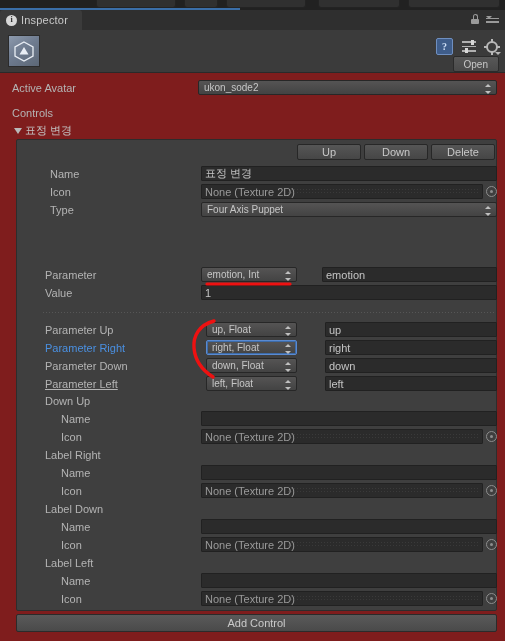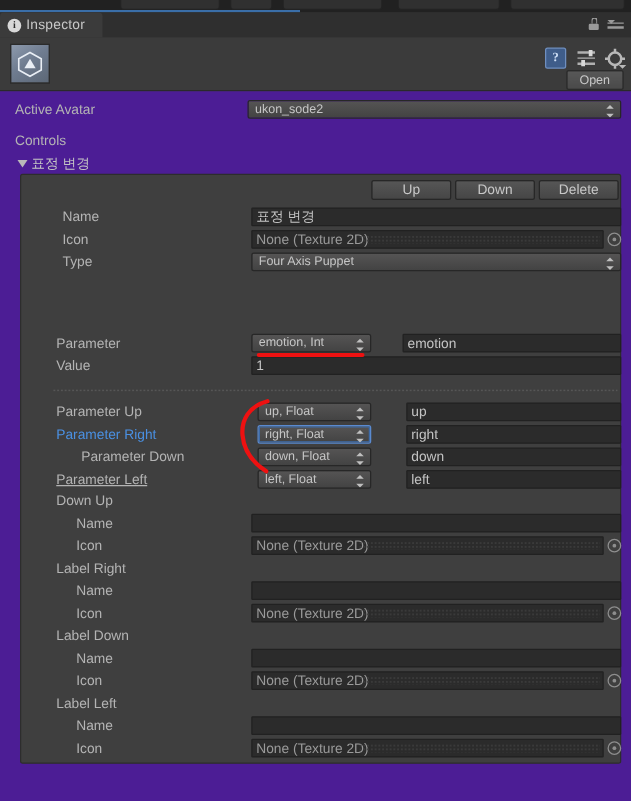--- a/index.html
+++ b/index.html
@@ -62,21 +62,21 @@
   .gear-ico .t{position:absolute;background:#b8b8b8;}
   .gear-ico .cr{position:absolute;right:-2px;bottom:-1px;width:0;height:0;
      border-left:3px solid transparent;border-right:3px solid transparent;border-top:3.5px solid #b8b8b8;}
   .open-btn{position:absolute;right:6px;top:26px;height:14px;padding:0 10px;
      background:linear-gradient(#585858,#4a4a4a);border:1px solid #2b2b2b;border-radius:2px;
      font-size:10px;color:#c8c8c8;display:flex;align-items:center;justify-content:center;}
 
   .hdr-sep{position:absolute;left:0;top:72px;width:505px;height:1px;background:#2a2a2a;}
 
   
-  .body{position:absolute;left:0;top:73px;width:505px;height:568px;background:#4c1d95;}
+  .body{position:absolute;left:0;top:73px;width:505px;height:568px;background:#7f1d1d;}
 
   .lbl{position:absolute;font-size:11px;color:#b4b4b4;white-space:nowrap;}
   .lbl.blue{color:#4a90e2;}
 
   
   .txtfield{position:absolute;height:15px;background:#2b2b2b;border:1px solid #212121;
      box-sizing:border-box;border-radius:1px;color:#c4c4c4;font-size:11px;
      display:flex;align-items:center;padding-left:3px;overflow:hidden;}
   .objfield{position:absolute;height:15px;background:#2b2b2b;border:1px solid #212121;
      box-sizing:border-box;border-radius:1px;color:#9a9a9a;font-size:11px;
@@ -250,21 +250,21 @@
           <span>up</span>
         </div>
         <div class="lbl blue" style="left: 45px; top: 269px;">Parameter Right</div>
         <div class="popup focus" style="left: 206px; top: 267px; width: 91px;">
           <span>right, Float</span>
           <span class="updown"></span>
         </div>
         <div class="txtfield" style="left: 325px; top: 267px; width: 172px;">
           <span>right</span>
         </div>
-        <div class="lbl" style="left: 45px; top: 287px; margin-left: 20px;">Parameter Down</div>
+        <div class="lbl" style="left: 45px; top: 287px;">Parameter Down</div>
         <div class="popup" style="left: 206px; top: 285px; width: 91px;">
           <span>down, Float</span>
           <span class="updown"></span>
         </div>
         <div class="txtfield" style="left: 325px; top: 285px; width: 172px;">
           <span>down</span>
         </div>
         <div class="lbl" style="left: 45px; top: 305px; text-decoration: underline;">Parameter Left</div>
         <div class="popup" style="left: 206px; top: 303px; width: 91px;">
           <span>left, Float</span>
@@ -315,19 +315,20 @@
           <span></span>
         </div>
         <div class="lbl" style="left: 61px; top: 520px;">Icon</div>
         <div class="objfield" style="left: 201px; top: 518px; width: 282px;">
           <span>None (Texture 2D)</span>
           <span class="dots"></span>
         </div>
         <div class="objpick" style="left: 486px; top: 520px;"></div>
       </div>
 
+    <div class="addctrl" style="left:16px;top:541px;width:481px;">Add Control</div>
   </div>
 
   <svg class="annot" viewBox="0 0 505 641">
     <path d="M207 284 L290 284" stroke="#ee1111" stroke-width="3.2" fill="none" stroke-linecap="round"></path>
     <path d="M214 321 C199 325 193 336 194 348 C195 360 202 370 213 377" stroke="#ee1111" stroke-width="3.4" fill="none" stroke-linecap="round"></path>
   </svg>
 </div>
 
 </body></html>

